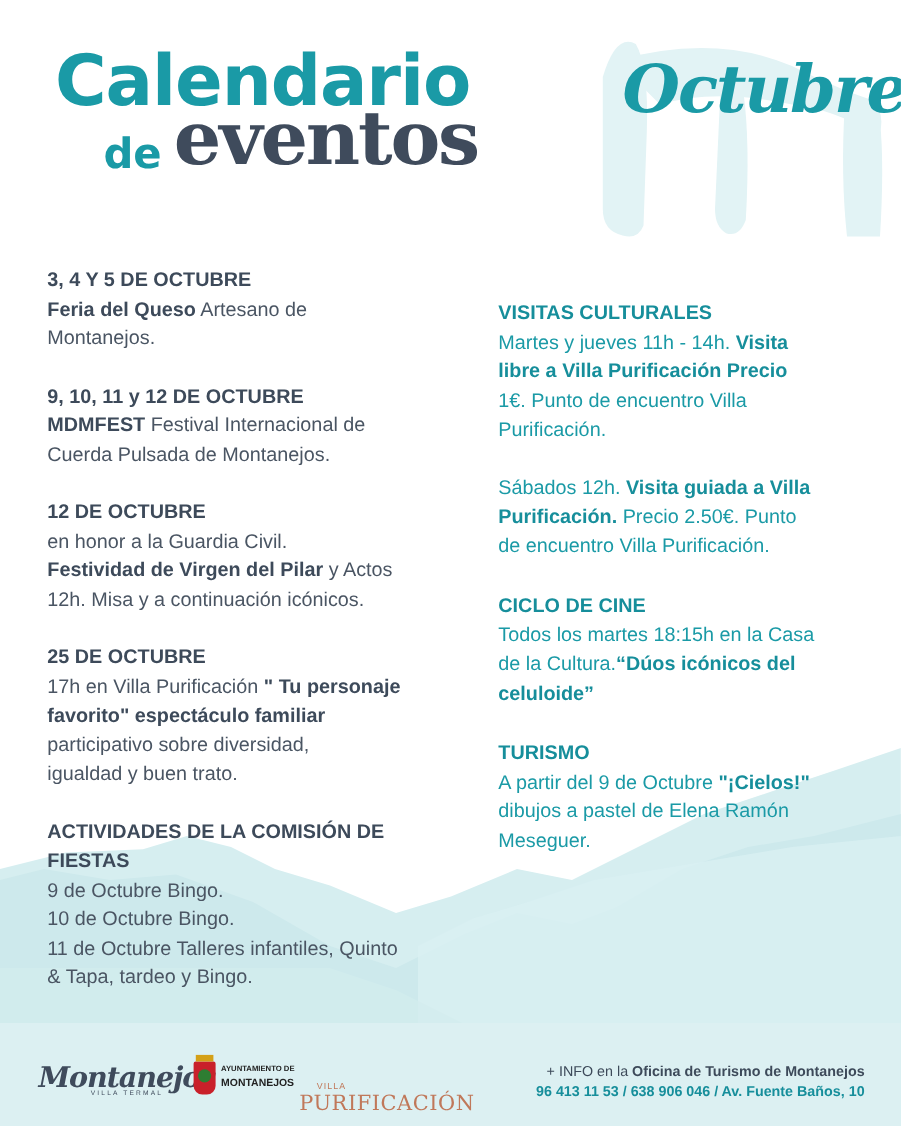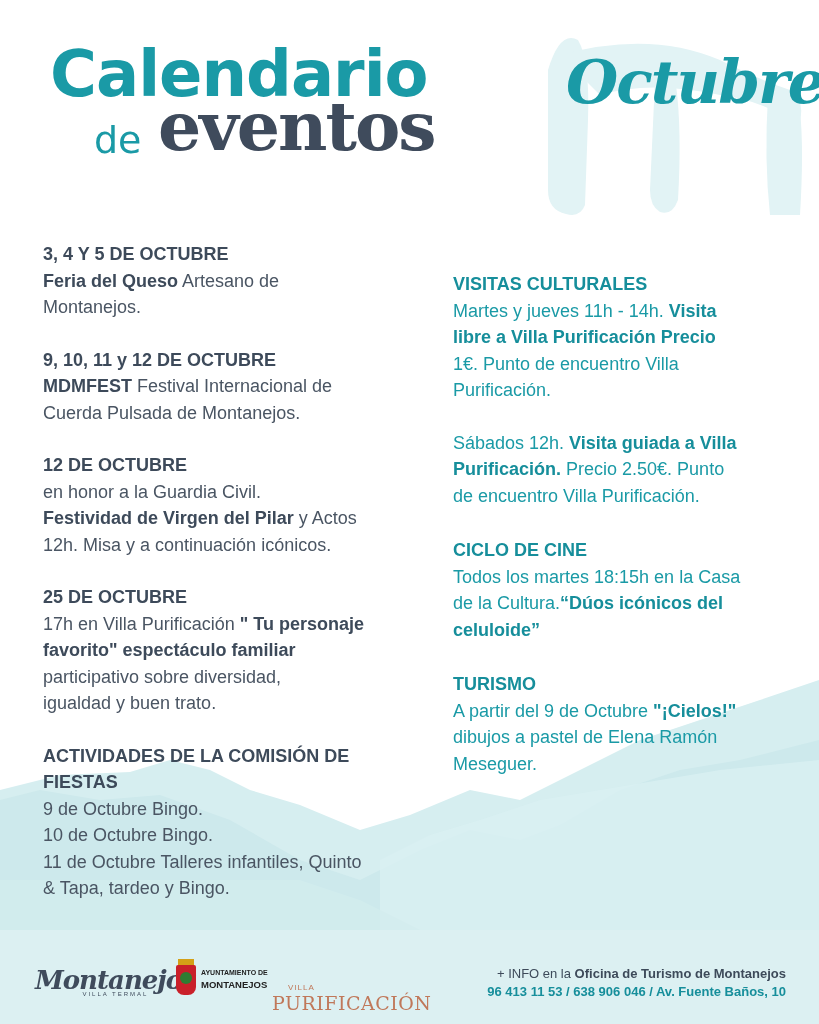--- a/index.html
+++ b/index.html
@@ -1,20 +1,20 @@
 <!DOCTYPE html>
 <html><head>
 <meta charset="utf-8">
 <style>
   html,body{margin:0;padding:0;}
   body{width:819px;height:1024px;position:relative;overflow:hidden;background:#ffffff;font-family:"Liberation Sans","DejaVu Sans",sans-serif;}
   .bg{position:absolute;inset:0;z-index:0;}
   .content{position:absolute;inset:0;z-index:1;}
   .title-main{position:absolute;left:50px;top:42px;font-size:64px;font-weight:700;color:#1a9aa6;letter-spacing:-1px;line-height:1;font-family:"DejaVu Sans",sans-serif;}
-  .title-de{position:absolute;left:94px;top:118px;font-size:38px;font-weight:400;color:#1a9aa6;font-family:"DejaVu Sans",sans-serif;}
+  .title-de{position:absolute;left:94px;top:118px;font-size:38px;font-weight:700;color:#1a9aa6;font-family:"DejaVu Sans",sans-serif;}
   .title-eventos{position:absolute;left:158px;top:92px;font-size:68px;font-weight:700;color:#3f4b5c;font-family:"DejaVu Serif",serif;letter-spacing:-2px;line-height:1;}
   .month{position:absolute;left:566px;top:52px;font-size:60px;font-style:italic;font-weight:700;color:#1a9aa6;font-family:"DejaVu Serif",serif;letter-spacing:-2px;line-height:1;}
   .col{position:absolute;font-size:18px;line-height:26.5px;}
   .col-left{left:32px;top:241px;width:390px;color:#4a5563;margin-left:11px;}
   .col-right{left:453px;top:243px;width:340px;color:#1a9aa6;}
   .block{margin-bottom:26px;}
   .h{font-weight:700;color:#3d4a5a;}
   .col-right .h{color:#168e9b;margin-top:28px;}
   b{font-weight:700;}
   .col-left b{color:#3d4a5a;}

